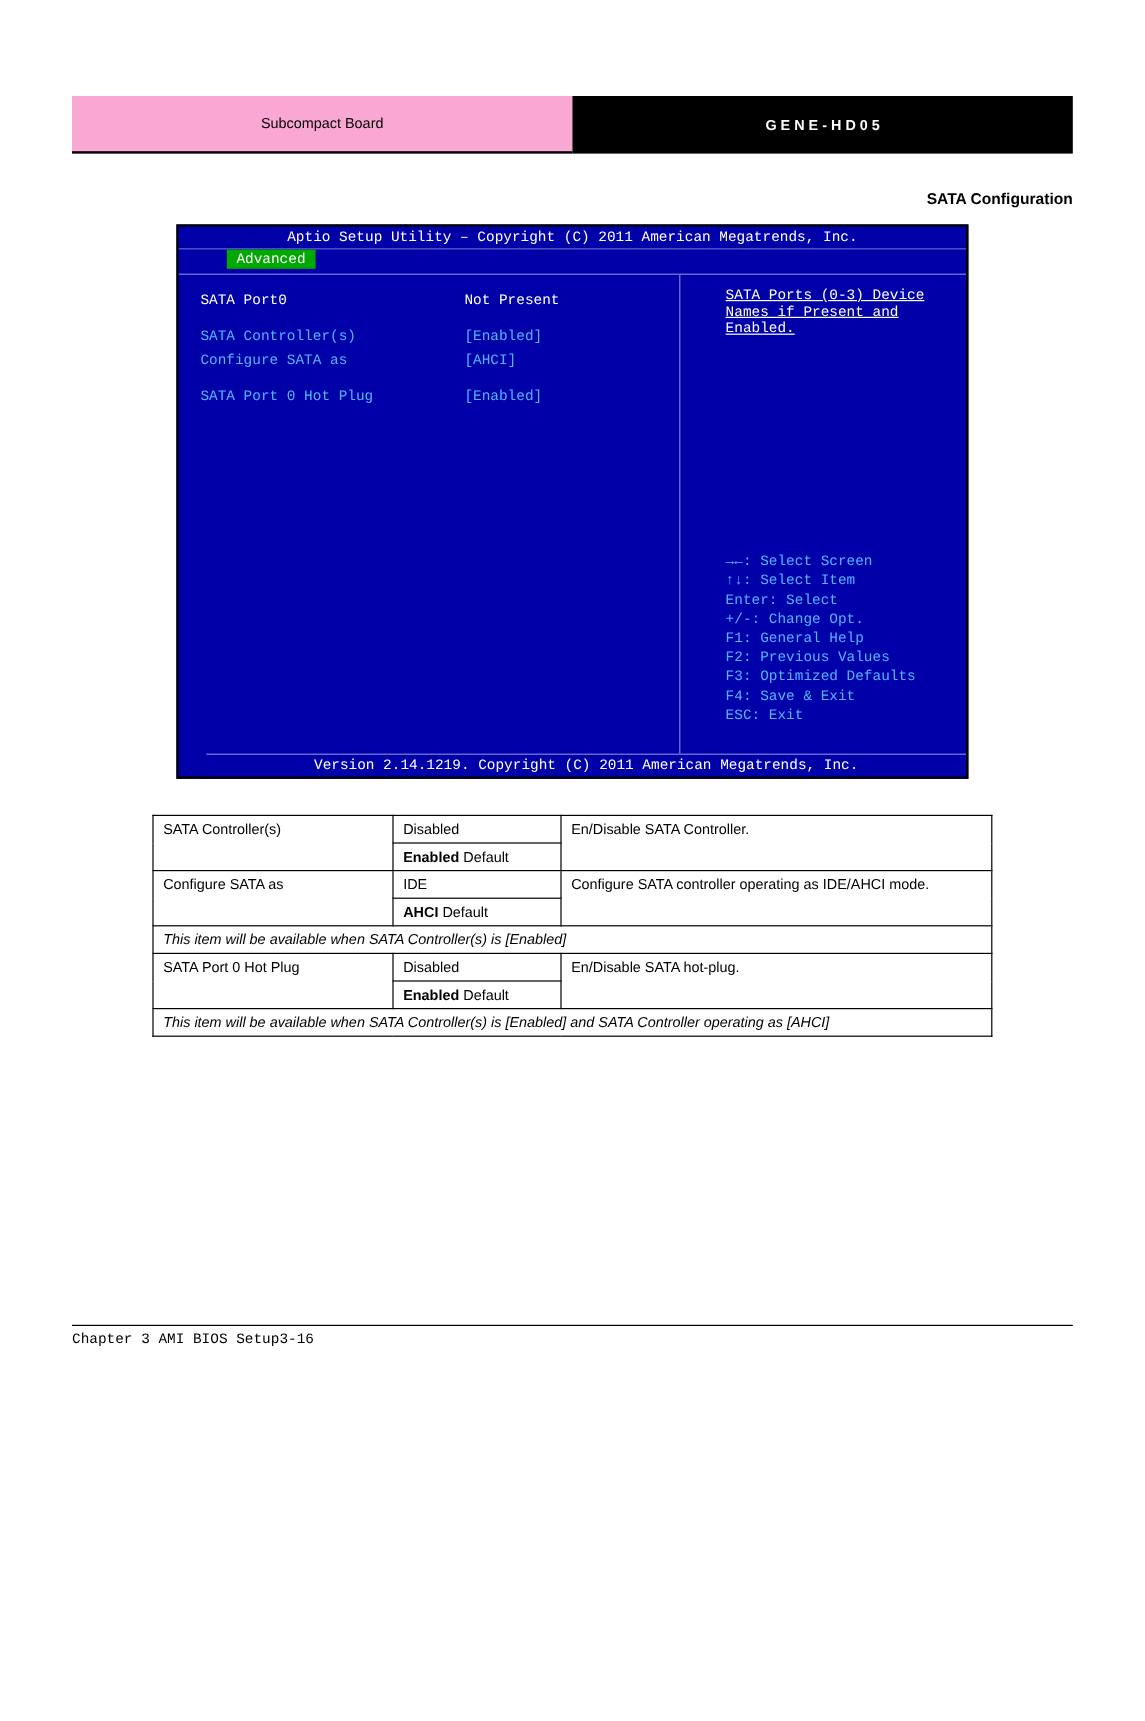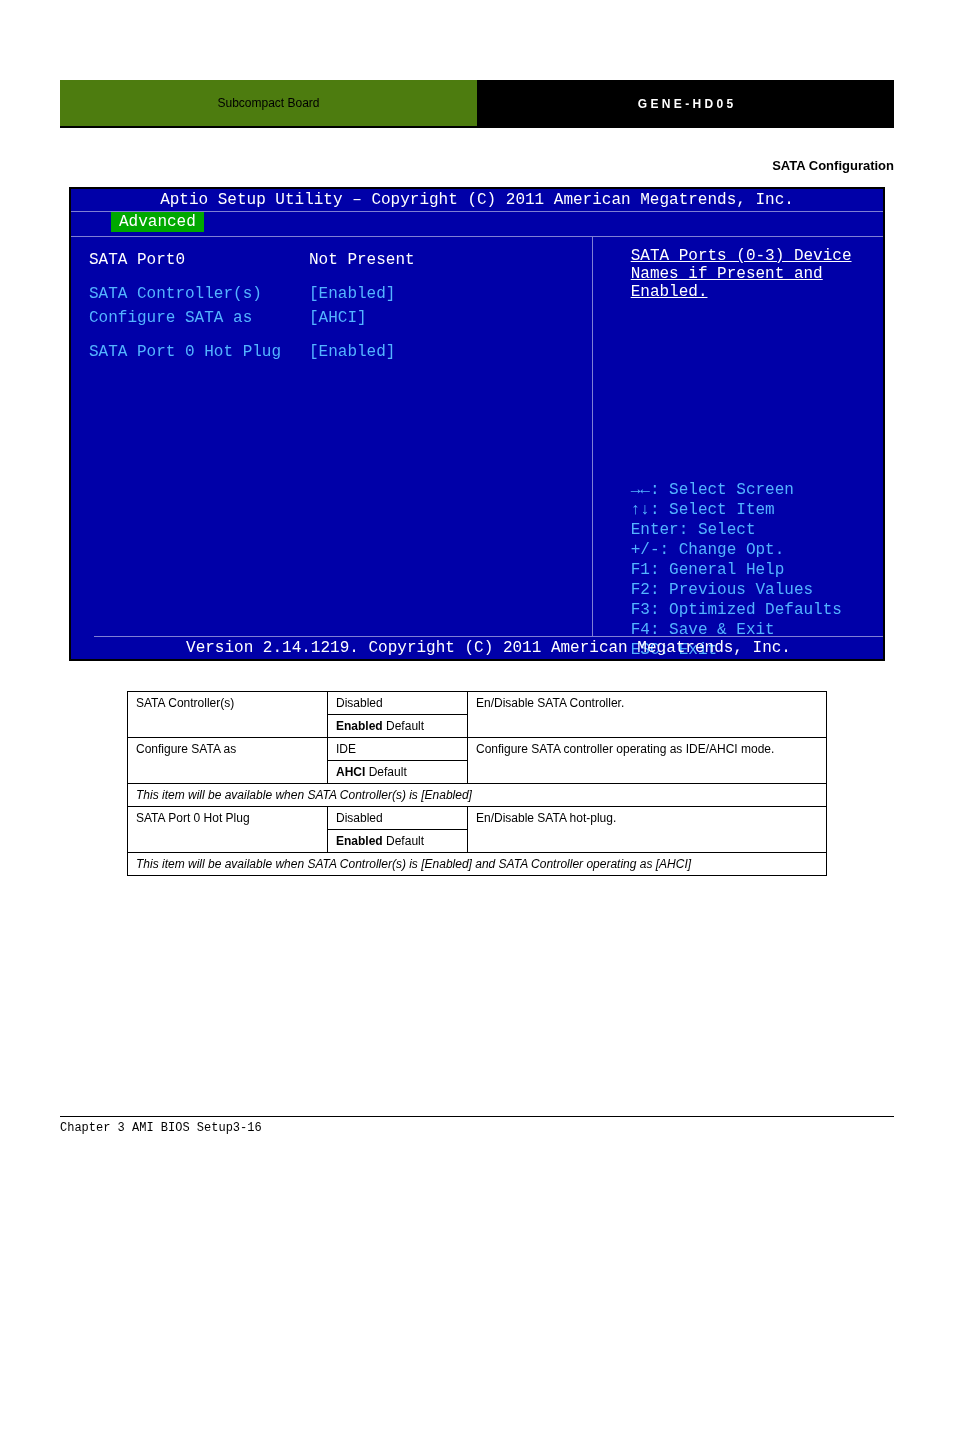--- a/index.html
+++ b/index.html
@@ -12,47 +12,47 @@
     margin: 0 auto;
   }
   .page { padding: 0 60px 40px 60px; }
   .header-bar {
     display: flex;
     margin-top: 80px;
     height: 48px;
   }
   .header-left {
     flex: 1;
-    background: #4d7c0f;
+    background: #f9a8d4;
     border-bottom: 2px solid #000;
     display: flex; align-items: center; justify-content: center;
     color: #000;
   }
   .header-right {
     flex: 1;
     background: #000;
     display: flex; align-items: center; justify-content: center;
     color: #fff;
     font-weight: bold;
   }
   .section-heading {
     margin-top: 30px;
     font-weight: bold;
     font-size: 13px;
     text-align: right;
   }
 
   
   .bios {
-    width: 816px;
+    width: 660px;
     margin: 14px auto 0 auto;
     background: #0000a8;
     color: #fff;
     font-family: "Courier New", monospace;
-    font-size: 16px;
+    font-size: 12px;
     border: 2px solid #000;
   }
   .bios-title {
     background: #0000a8;
     color: #fff;
     text-align: center;
     padding: 2px 0;
     border-bottom: 1px solid #7f7fd4;
   }
   .bios-tabs {

